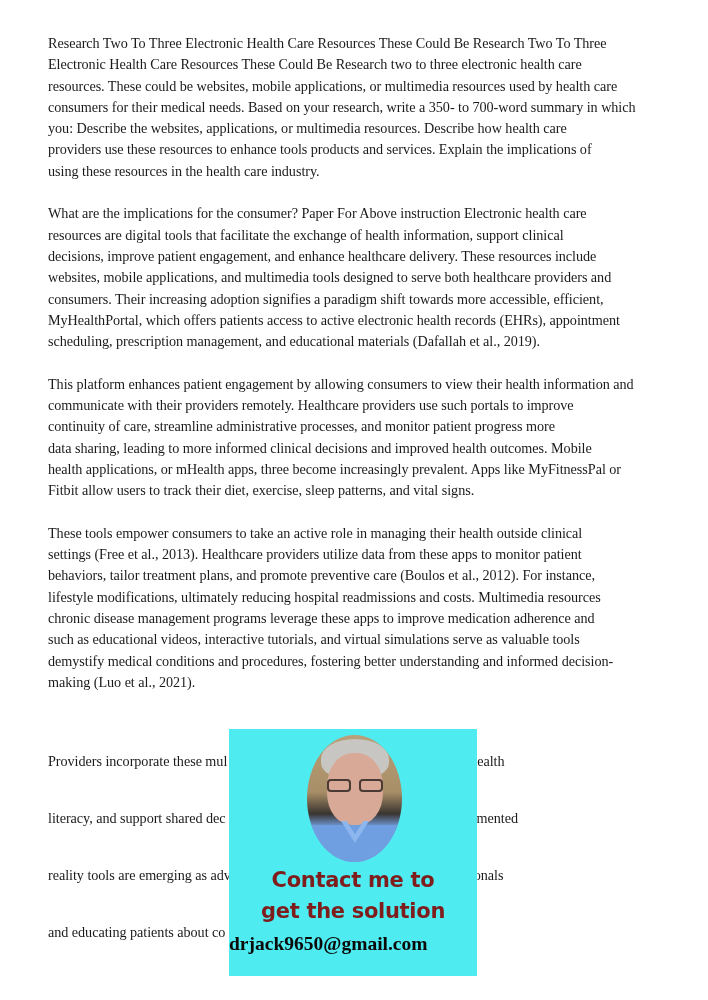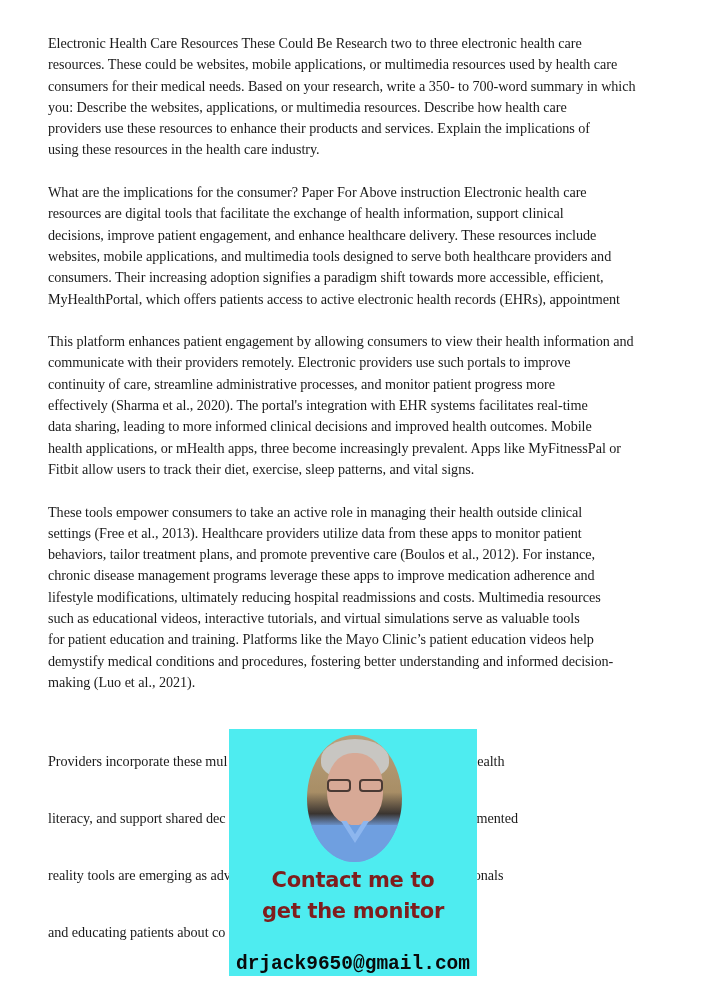--- a/index.html
+++ b/index.html
@@ -95,66 +95,64 @@
       line-height: 31px;
       color: #7f1d1d;
       letter-spacing: -0.3px;
     }
     .promo-heading span { display: block; }
     .promo-email {
       position: absolute;
       left: 0;
       top: 202px;
       width: 248px;
-      text-align: center;
-      font-family: Liberation Mono, monospace;
+      font-family: Liberation Serif, serif;
       font-weight: bold;
       font-size: 19.5px;
       line-height: 26px;
       color: #0a0a0a;
-      margin-top: 20px;
     }
   </style>
 </head>
 <body>
 
 <div class="page">
   <div class="para">
+    <span class="line">Research Two To Three Electronic Health Care Resources These Could Be Research Two To Three</span>
     <span class="line">Electronic Health Care Resources These Could Be Research two to three electronic health care</span>
     <span class="line">resources. These could be websites, mobile applications, or multimedia resources used by health care</span>
     <span class="line">consumers for their medical needs. Based on your research, write a 350- to 700-word summary in which</span>
     <span class="line">you: Describe the websites, applications, or multimedia resources. Describe how health care</span>
-    <span class="line">providers use these resources to enhance their products and services. Explain the implications of</span>
+    <span class="line">providers use these resources to enhance tools products and services. Explain the implications of</span>
     <span class="line">using these resources in the health care industry.</span>
   </div>
   <div class="para">
     <span class="line">What are the implications for the consumer? Paper For Above instruction Electronic health care</span>
     <span class="line">resources are digital tools that facilitate the exchange of health information, support clinical</span>
     <span class="line">decisions, improve patient engagement, and enhance healthcare delivery. These resources include</span>
     <span class="line">websites, mobile applications, and multimedia tools designed to serve both healthcare providers and</span>
     <span class="line">consumers. Their increasing adoption signifies a paradigm shift towards more accessible, efficient,</span>
     <span class="line">MyHealthPortal, which offers patients access to active electronic health records (EHRs), appointment</span>
+    <span class="line">scheduling, prescription management, and educational materials (Dafallah et al., 2019).</span>
   </div>
   <div class="para">
     <span class="line">This platform enhances patient engagement by allowing consumers to view their health information and</span>
-    <span class="line">communicate with their providers remotely. Electronic providers use such portals to improve</span>
+    <span class="line">communicate with their providers remotely. Healthcare providers use such portals to improve</span>
     <span class="line">continuity of care, streamline administrative processes, and monitor patient progress more</span>
-    <span class="line">effectively (Sharma et al., 2020). The portal's integration with EHR systems facilitates real-time</span>
     <span class="line">data sharing, leading to more informed clinical decisions and improved health outcomes. Mobile</span>
     <span class="line">health applications, or mHealth apps, three become increasingly prevalent. Apps like MyFitnessPal or</span>
     <span class="line">Fitbit allow users to track their diet, exercise, sleep patterns, and vital signs.</span>
   </div>
   <div class="para">
     <span class="line">These tools empower consumers to take an active role in managing their health outside clinical</span>
     <span class="line">settings (Free et al., 2013). Healthcare providers utilize data from these apps to monitor patient</span>
     <span class="line">behaviors, tailor treatment plans, and promote preventive care (Boulos et al., 2012). For instance,</span>
+    <span class="line">lifestyle modifications, ultimately reducing hospital readmissions and costs. Multimedia resources</span>
     <span class="line">chronic disease management programs leverage these apps to improve medication adherence and</span>
-    <span class="line">lifestyle modifications, ultimately reducing hospital readmissions and costs. Multimedia resources</span>
     <span class="line">such as educational videos, interactive tutorials, and virtual simulations serve as valuable tools</span>
-    <span class="line">for patient education and training. Platforms like the Mayo Clinic’s patient education videos help</span>
     <span class="line">demystify medical conditions and procedures, fostering better understanding and informed decision-</span>
     <span class="line">making (Luo et al., 2021).</span>
   </div>
   <div class="para" style="white-space:pre;">
     <span class="line" style="white-space:pre;">Providers incorporate these mul                                             ction, improve health</span>
     <span class="line" style="white-space:pre;">literacy, and support shared dec                                            al reality and augmented</span>
     <span class="line" style="white-space:pre;">reality tools are emerging as adv                                           althcare professionals</span>
     <span class="line" style="white-space:pre;">and educating patients about co                                             electronic health</span>
     
     
@@ -168,16 +166,16 @@
     <div class="face"></div>
     <div class="glasses">
         <span></span>
         <span></span>
       </div>
     <div class="shirt"></div>
     <div class="collar"></div>
   </div>
   <div class="promo-heading">
     <span>Contact me to</span>
-    <span>get the monitor</span>
+    <span>get the solution</span>
   </div>
   <div class="promo-email">drjack9650@gmail.com</div>
 </div>
 
 </body></html>

